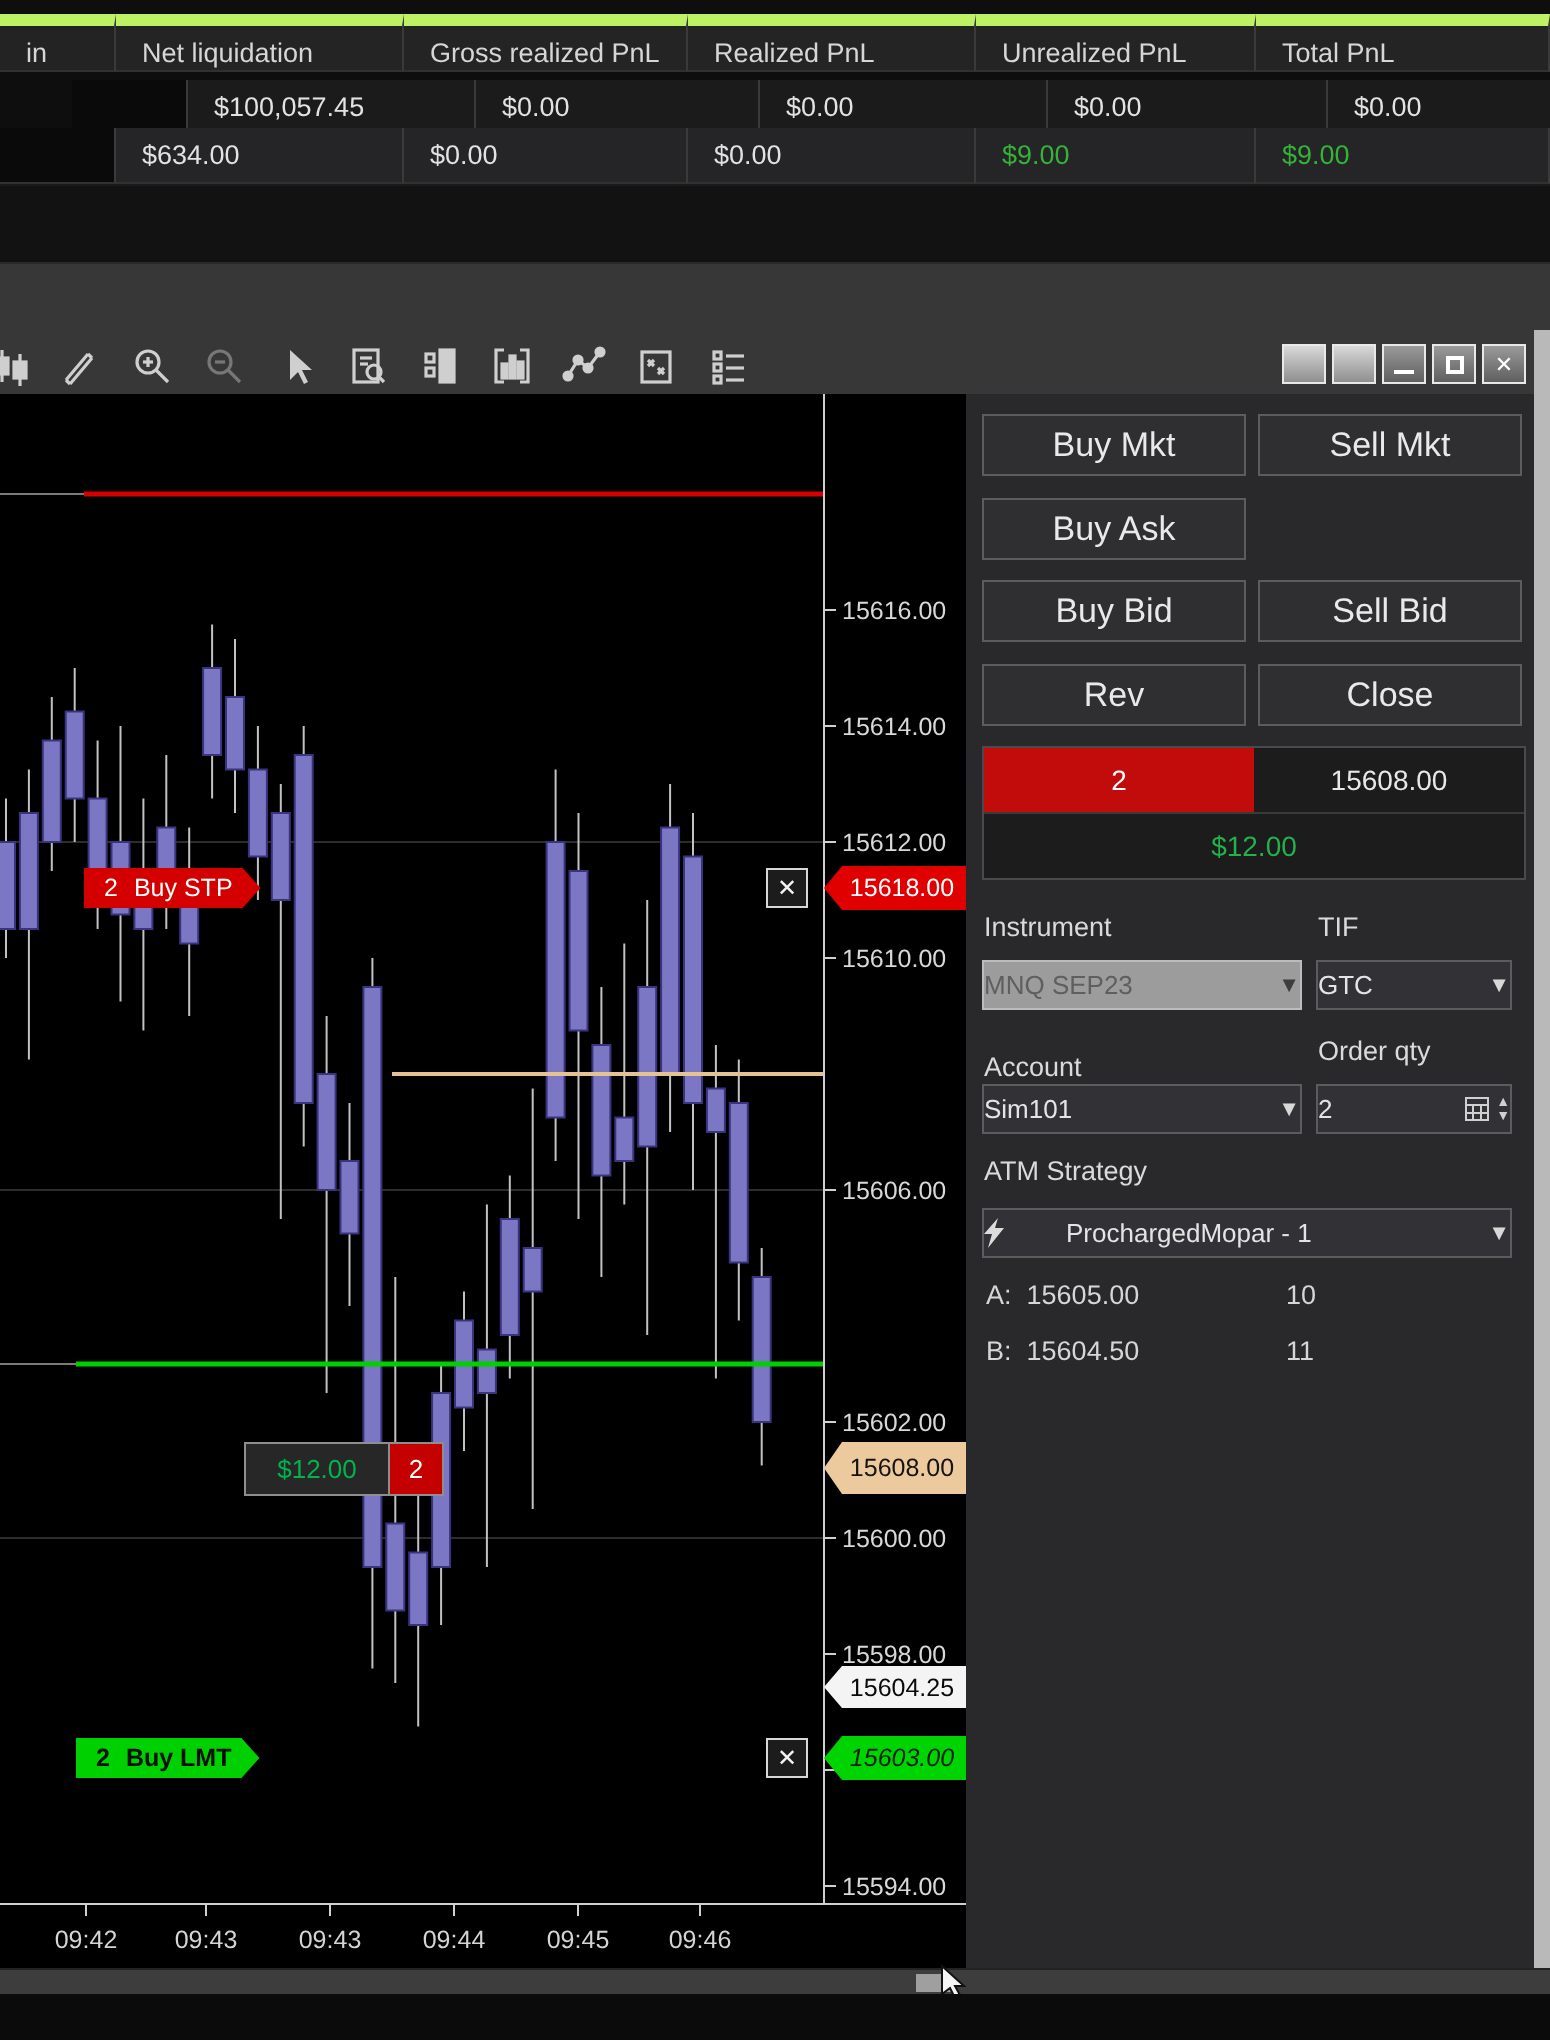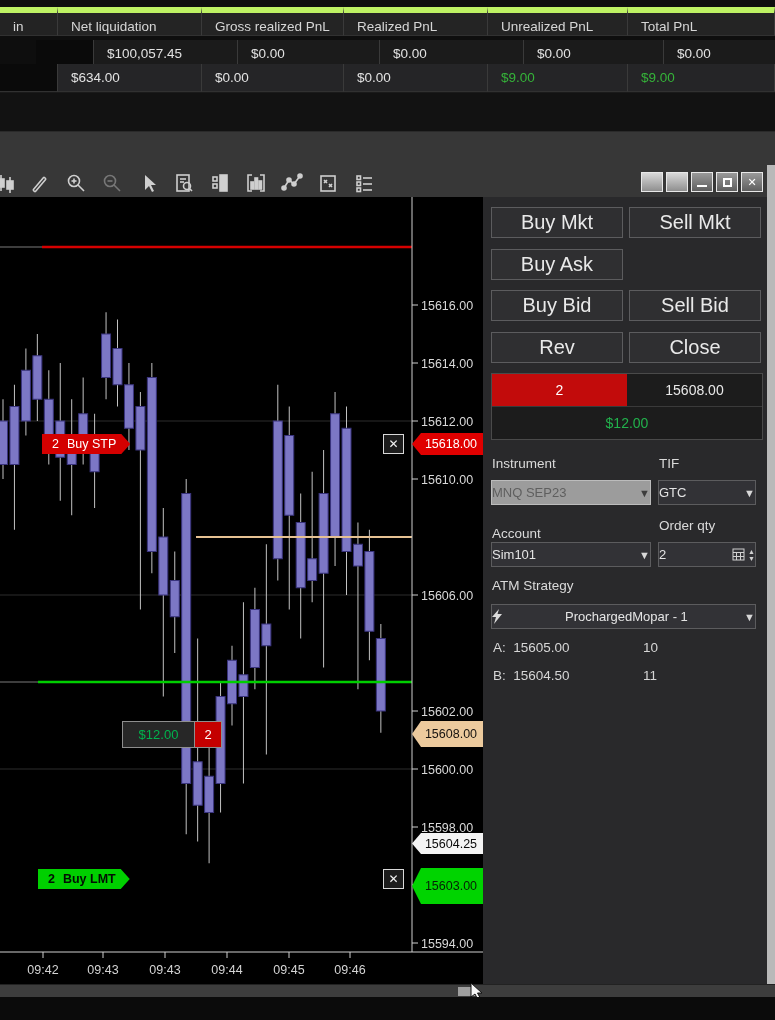--- a/index.html
+++ b/index.html
@@ -41,28 +41,28 @@
   .otag .q { margin-right:8px; }
   #buy-stp-tag { left:42px; top:237px; background:#d40000; color:#fff; }
   #buy-lmt-tag { left:38px; top:672px; background:#00d000; color:#031003; font-weight:bold; }
   .xbtn { position:absolute; width:21px; height:20px; background:#1c1c1c; border:1px solid #d8d8d8; color:#f2f2f2; font-size:12px; font-weight:bold; display:flex; align-items:center; justify-content:center; }
   #stp-x { left:383px; top:237px; }
   #lmt-x { left:383px; top:672px; }
   .ptag { position:absolute; left:412px; width:71px; font-size:12.5px; display:flex; align-items:center; justify-content:center; padding-left:7px; clip-path:polygon(9px 0, 100% 0, 100% 100%, 9px 100%, 0 50%); }
   #stp-ptag { top:236px; height:22px; background:#e00000; color:#fff; }
   #pos-ptag { top:524px; height:26px; background:#ecca9d; color:#161310; }
   #last-ptag { top:636px; height:21px; background:#f4f4f4; color:#0a0a0a; }
-  #lmt-ptag { top:671px; height:36px; background:#00d400; color:#062006; }
+  #lmt-ptag { top:671px; height:22px; background:#00d400; color:#062006;font-style:italic; }
   #pos-badge { position:absolute; left:122px; top:524px; height:27px; display:flex; }
   #pos-badge .pnl { background:#272727; border:1px solid #8e8e8e; color:#00b34d; font-size:13px; display:flex; align-items:center; justify-content:center; width:73px; }
   #pos-badge .qty { background:#c40000; border:1px solid #8e8e8e; border-left:none; color:#fff; font-size:13px; display:flex; align-items:center; justify-content:center; width:27px; }
 
   
   #panel { position:absolute; left:483px; top:197px; width:284px; height:787px; background:#29292b; }
-  .pbtn { position:absolute; width:132px; height:31px; background:#2f2f31; border:1px solid #5c5c5e; color:#e9e9e9; font-size:20px; display:flex; align-items:center; justify-content:center; }
+  .pbtn { position:absolute; width:132px; height:31px; background:#2f2f31; border:1px solid #5c5c5e; color:#e9e9e9; font-size:17px; display:flex; align-items:center; justify-content:center; }
   #pos-strip { position:absolute; left:8px; top:176px; width:272px; height:67px; border:1px solid #4a4a4a; background:#1c1c1c; }
   #pos-strip .row1 { display:flex; height:33px; border-bottom:1px solid #3a3a3a; }
   #pos-strip .qcell { width:135px; background:#c20b0b; color:#fff; font-size:14px; display:flex; align-items:center; justify-content:center; }
   #pos-strip .pcell { flex:1; color:#e8e8e8; font-size:14px; display:flex; align-items:center; justify-content:center; }
   #pos-strip .row2 { height:32px; color:#1db954; font-size:14px; display:flex; align-items:center; justify-content:center; color:#22b14c; }
   .plabel { position:absolute; color:#dadada; font-size:13.5px; }
   .dd { position:absolute; height:25px; background:#323236; border:1px solid #5c5c5e; color:#e4e4e4; font-size:13px; display:flex; align-items:center; padding:0 0; }
   .dd .chev { margin-left:auto; font-size:11px; color:#d8d8d8; }
   .dd.disabled { background:#9c9c9c; border:1px solid #bcbcbc; color:#5f5f5f; }
   .dd.disabled .chev { color:#3d3d3d; }
@@ -402,21 +402,21 @@
             <line x1="1" y1="8.5" x2="12" y2="8.5" stroke="#d0d0d0"></line>
           </svg>
         <span class="spinner">
             <span>▲</span>
             <span>▼</span>
           </span>
       </span>
     </div>
 
     <div class="plabel" style="left:9px;top:381px;">ATM Strategy</div>
-    <div class="dd" style="left:8px;top:407px;width:265px;gap:32px;">
+    <div class="dd" style="left:8px;top:407px;width:265px;">
       <svg width="11" height="15" style="margin-right:30px;">
           <polygon points="7,0 0,8 4,8 2,15 10,5 5.5,5" fill="#dcdcdc"></polygon>
         </svg>
       <span>ProchargedMopar - 1</span>
         <span class="chev">▼</span>
     </div>
 
     <div class="depth-row" style="left:10px;top:443px;">
       <span>A:</span>&nbsp;&nbsp;<span>15605.00</span>
     </div>

